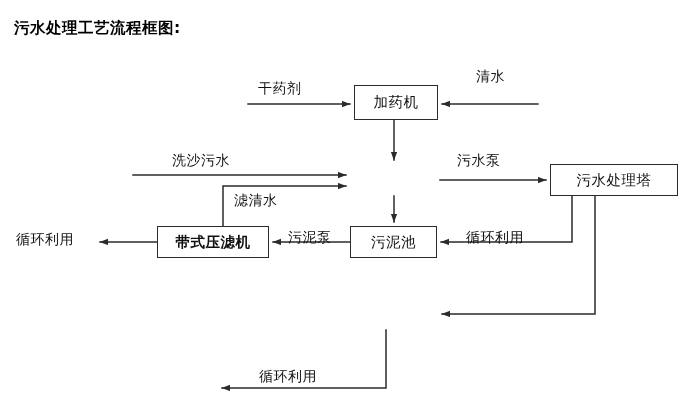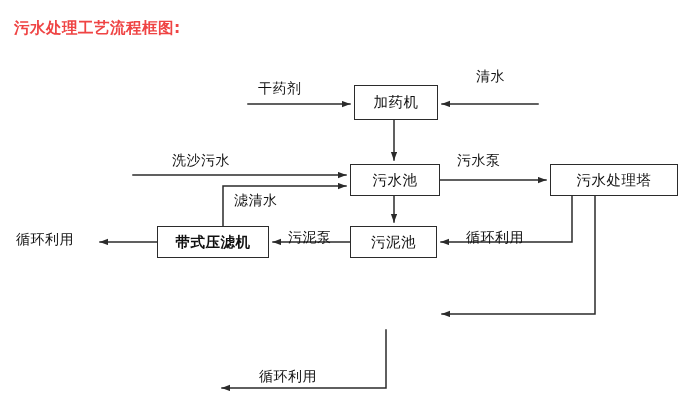--- a/index.html
+++ b/index.html
@@ -14,21 +14,21 @@
     background: #ffffff;
     overflow: hidden;
     font-family: "DejaVu Sans", "Liberation Sans", sans-serif;
   }
   #diagram-title {
     position: absolute;
     left: 14px;
     top: 18px;
     font-size: 15.5px;
     font-weight: bold;
-    color: #ef4444;
+    color: #000000;
     letter-spacing: 0.5px;
     white-space: nowrap;
   }
   svg#flow-svg {
     position: absolute;
     left: 0;
     top: 0;
     width: 700px;
     height: 420px;
   }
@@ -100,23 +100,20 @@
 
       <path d="M386,330 L386,388 L222,388" marker-end="url(#arrow)"></path>
 
     </g>
   </svg>
 
   <div class="node-box" style="left:354px; top:85px; width:84px; height:35px;">
     <span>加药机</span>
   </div>
 
-  <div class="node-box" style="left:350px; top:164px; width:90px; height:32px;">
-    <span>污水池</span>
-  </div>
 
   <div class="node-box" style="left:550px; top:164px; width:128px; height:32px;">
     <span>污水处理塔</span>
   </div>
 
   <div class="node-box" style="left:157px; top:226px; width:112px; height:32px;font-weight:bold;">
     <span>带式压滤机</span>
   </div>
 
   <div class="node-box" style="left:350px; top:226px; width:87px; height:32px;align-items:center;">

